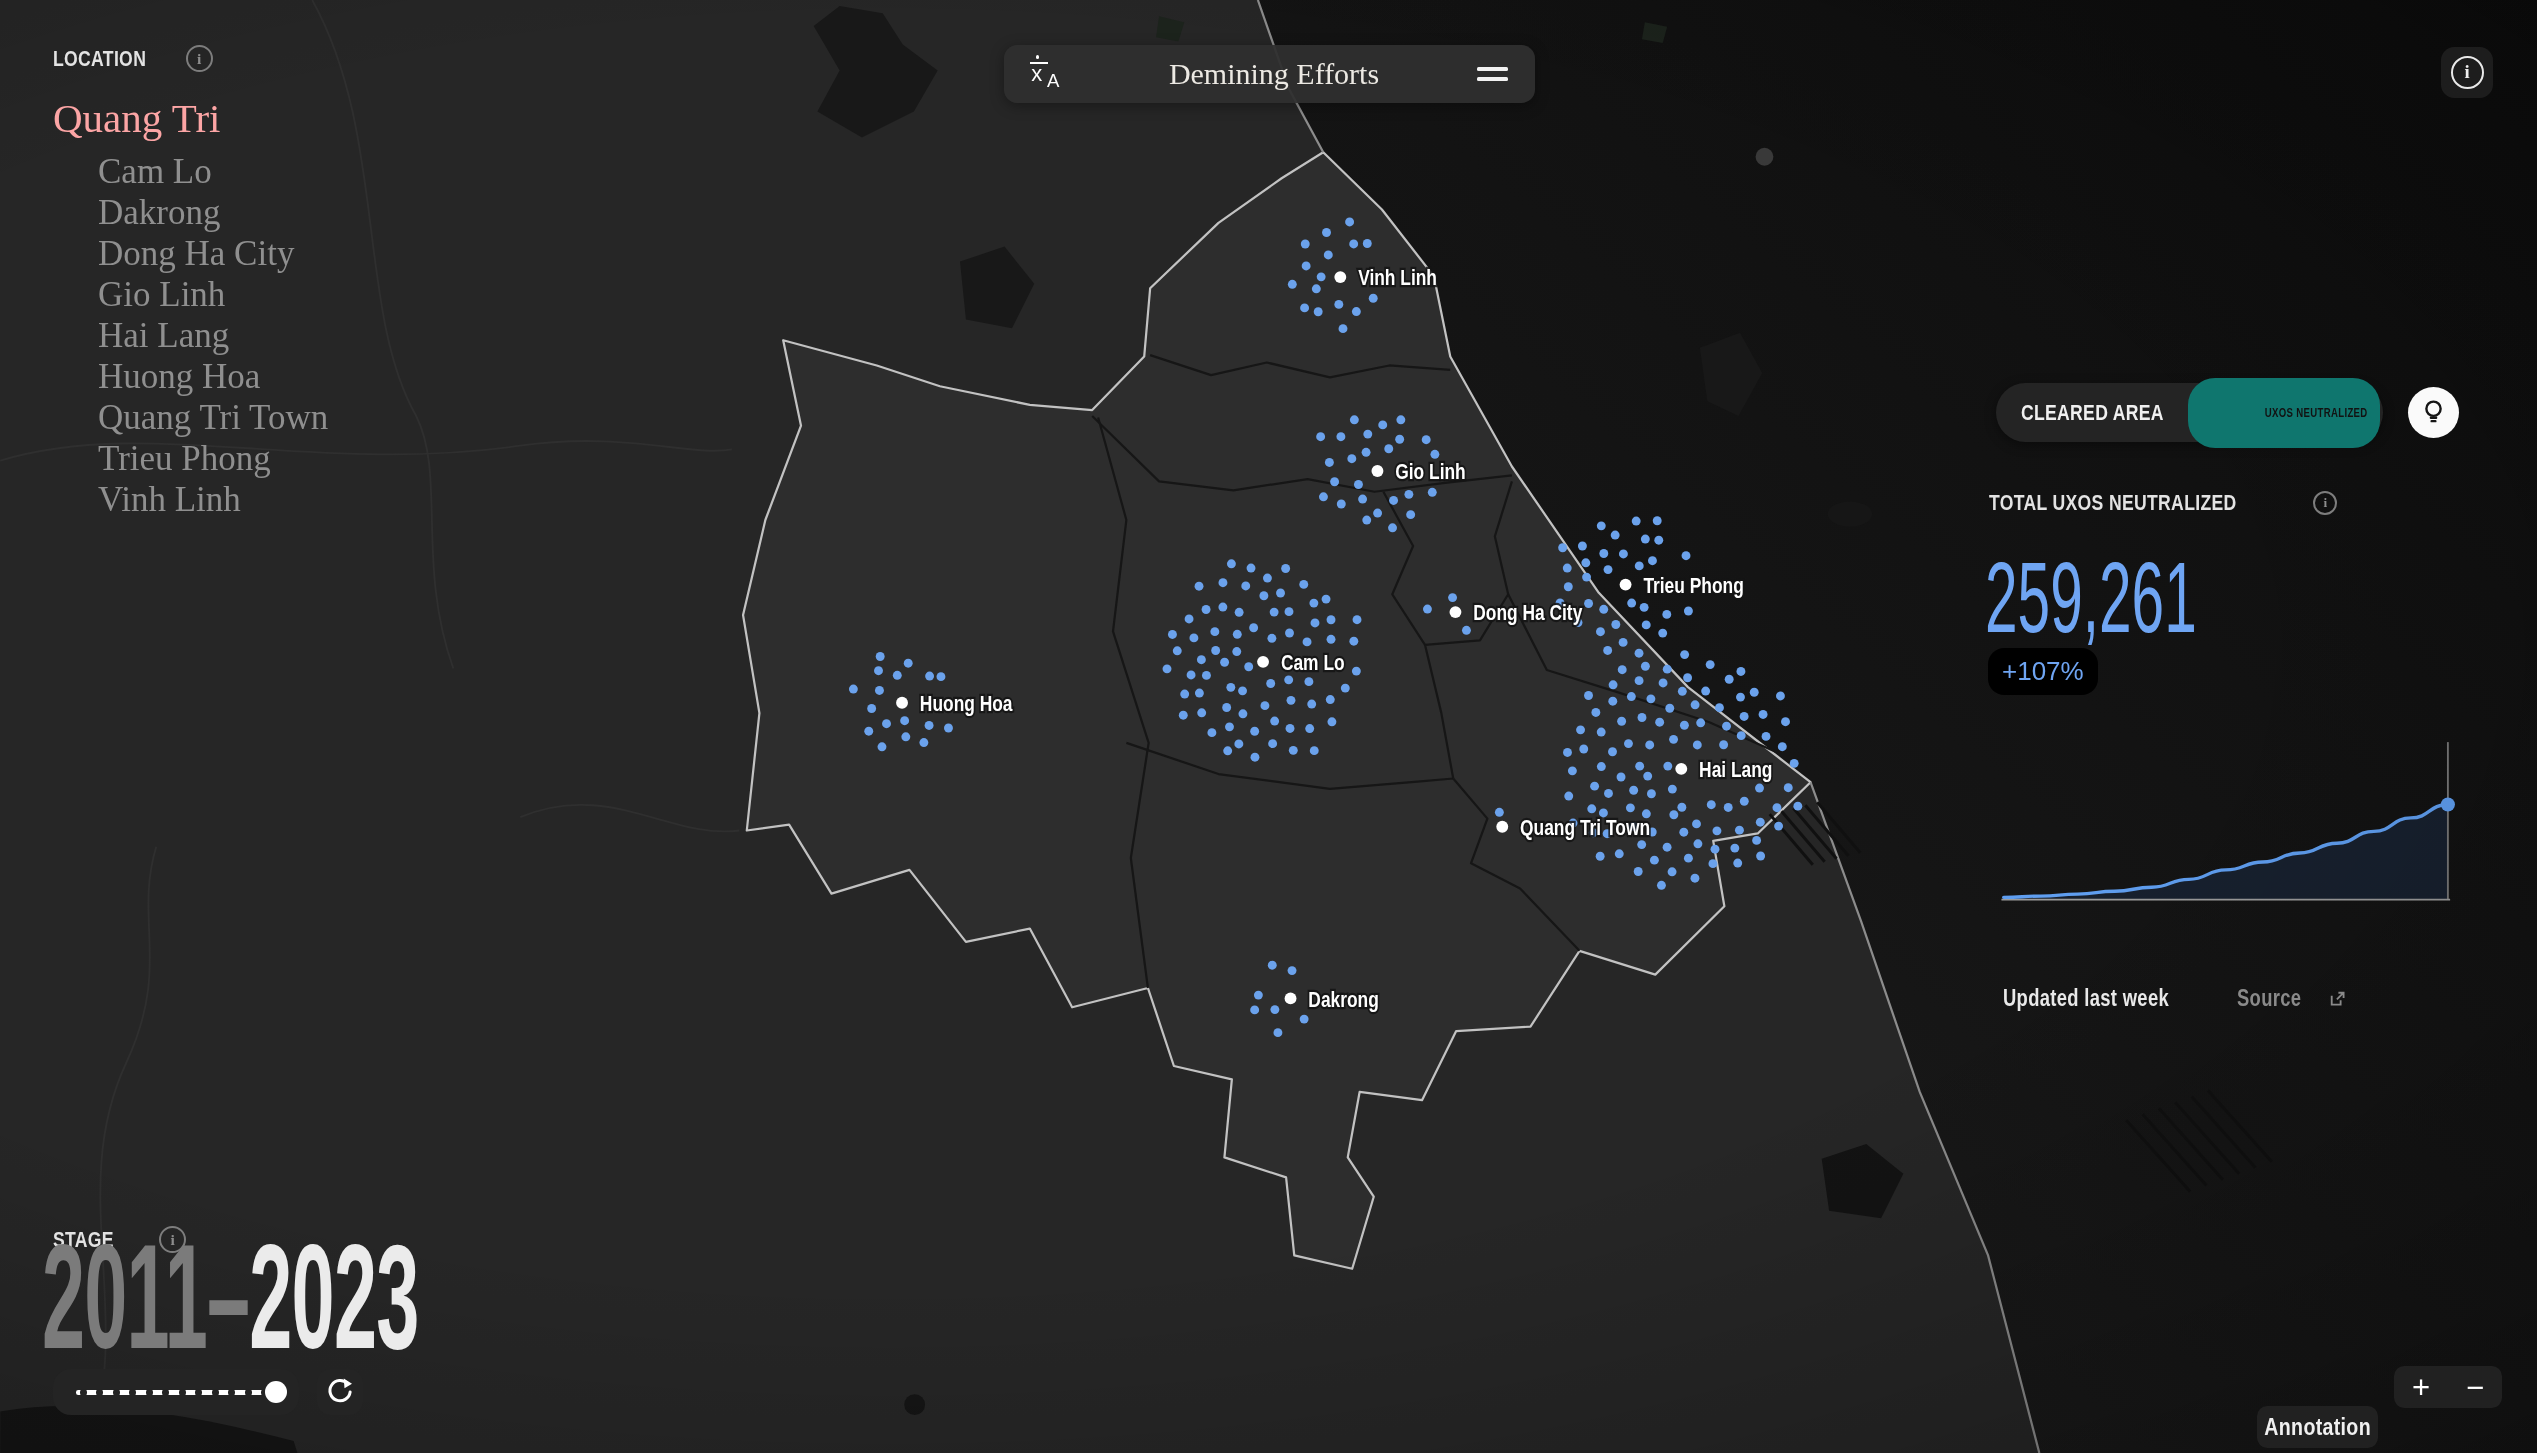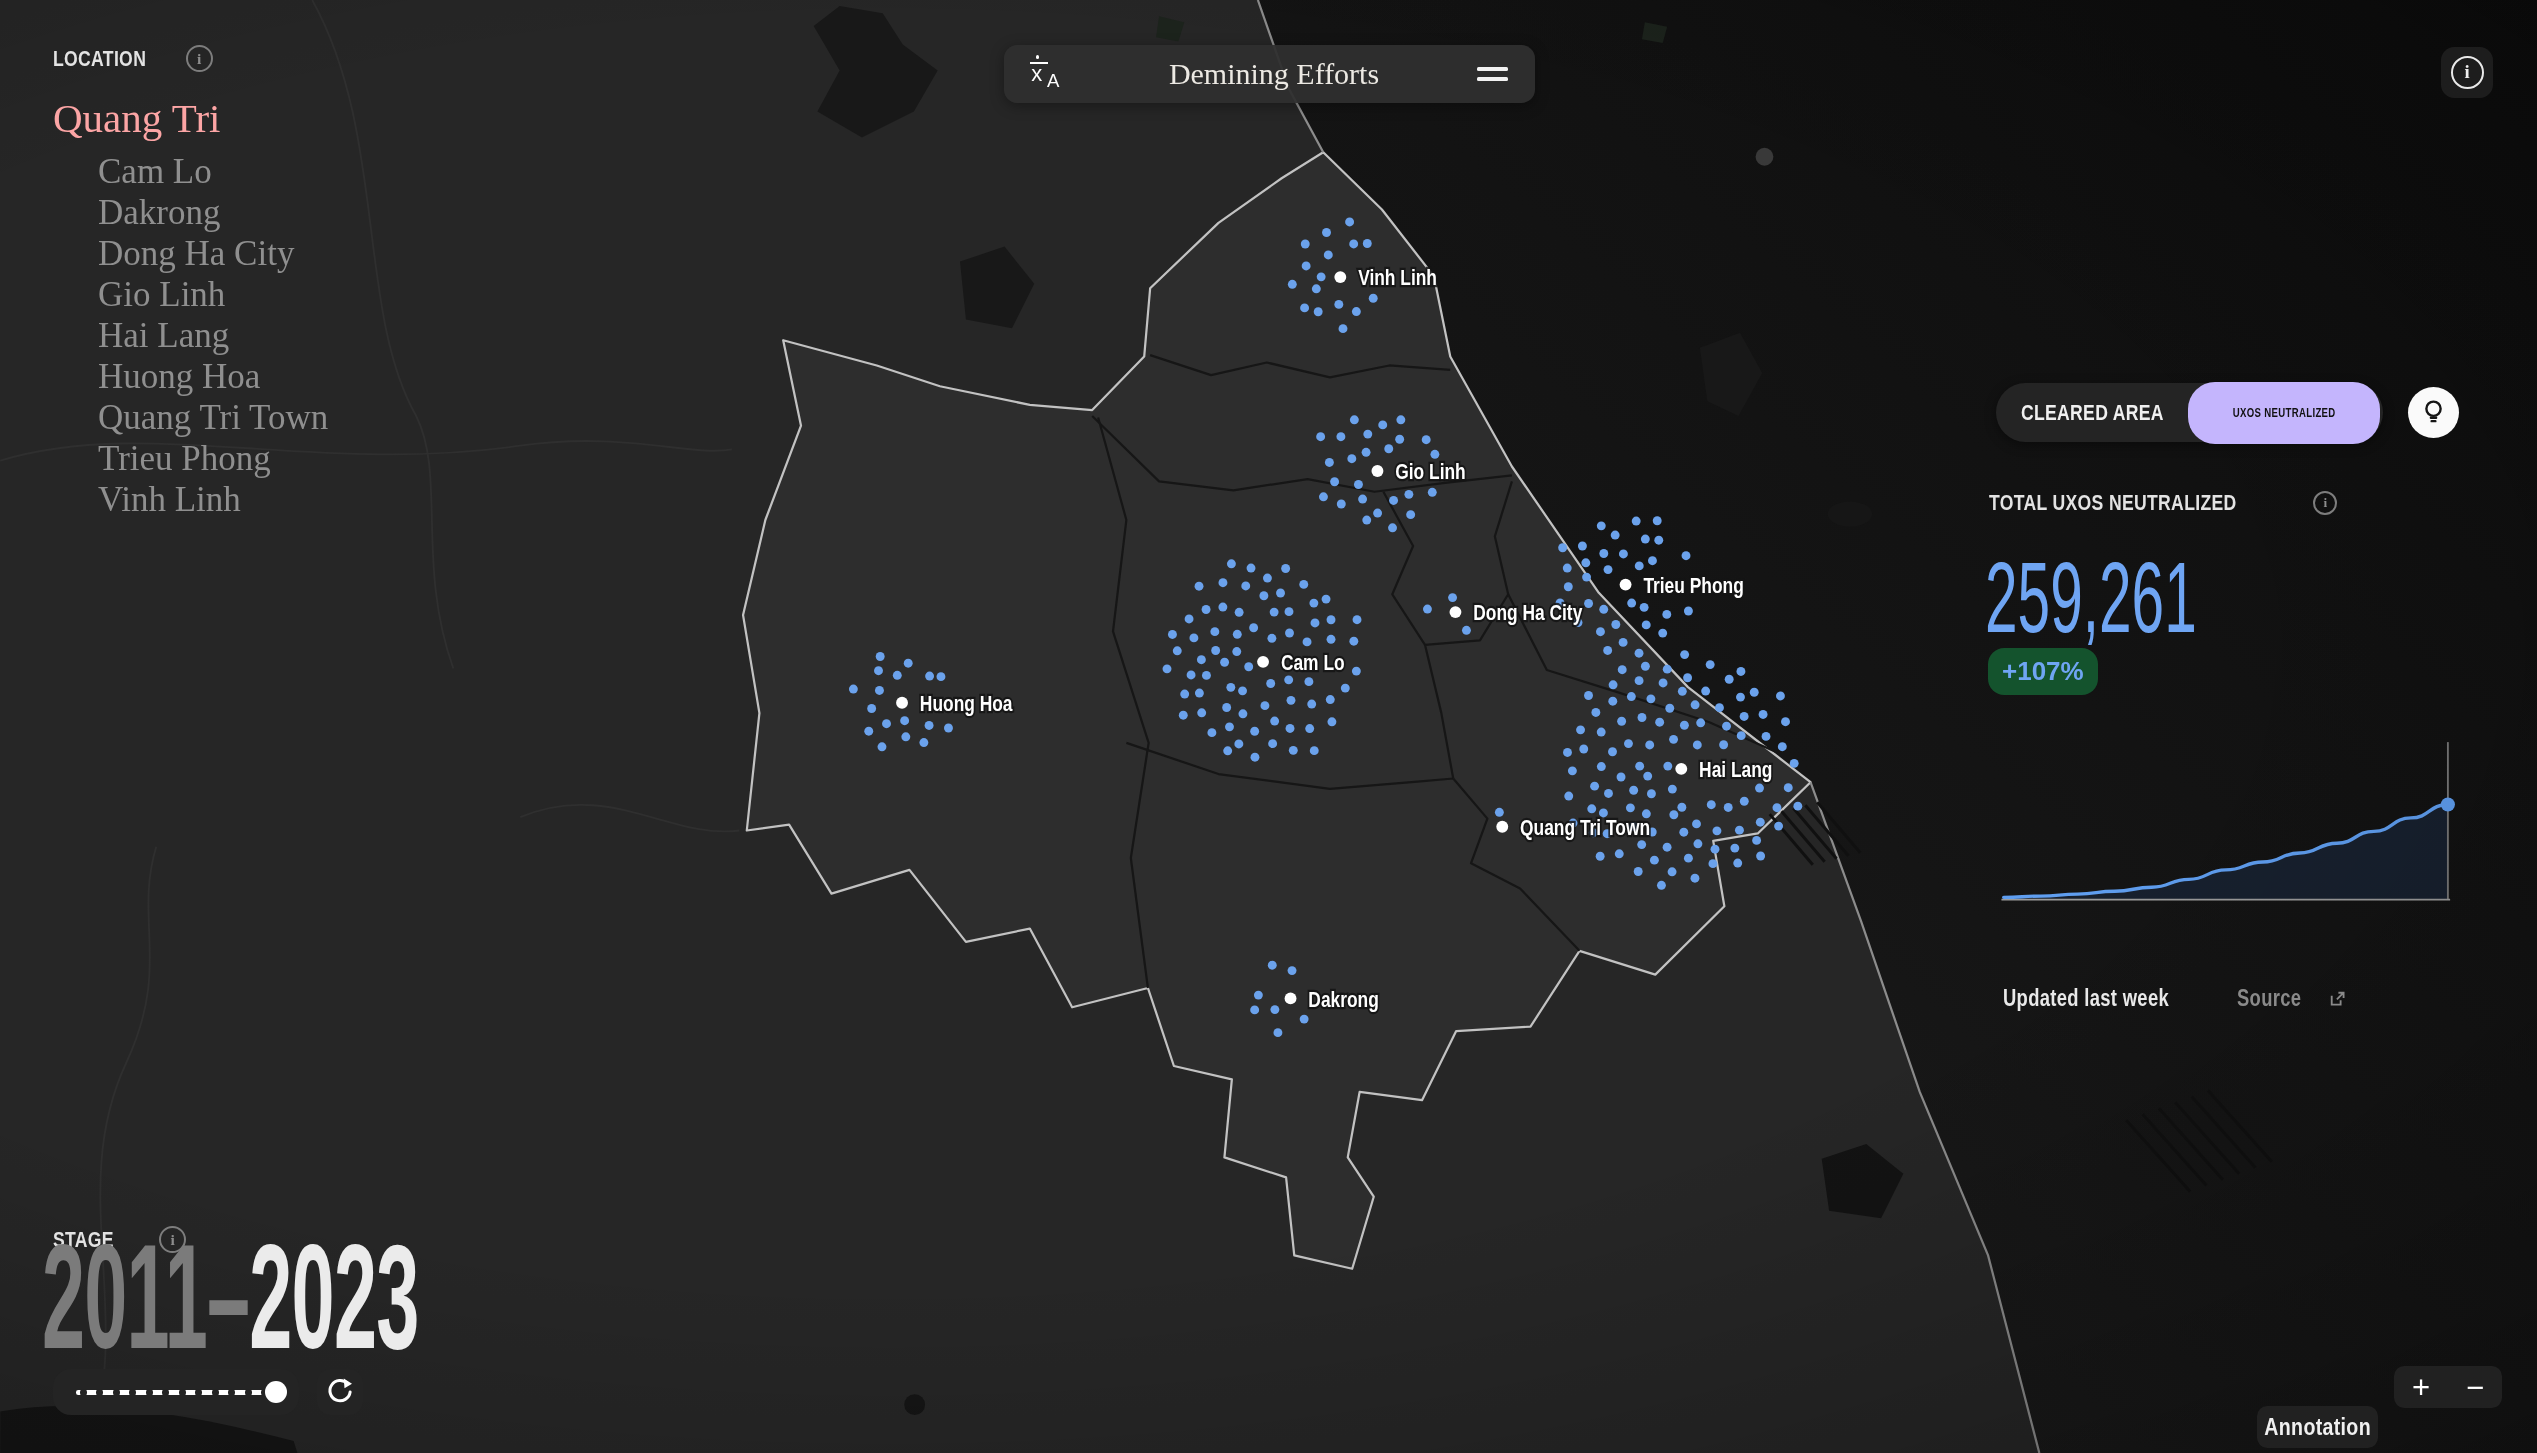--- a/index.html
+++ b/index.html
@@ -43,32 +43,32 @@
 
   
   .btn-info-top{left:2441px;top:47px;width:52px;height:51px;border-radius:13.4px;background:rgba(40,40,40,.65);
                 display:flex;align-items:center;justify-content:center;cursor:pointer;}
   .btn-info-top .ico-info{width:33px;height:33px;border-color:#e9e9e9;color:#eee;font-size:18.6px;}
 
   
   .toggle{left:1996px;top:383px;width:387px;height:59px;border-radius:30px;background:#242424;
           display:flex;align-items:center;box-shadow:0 3px 12px rgba(0,0,0,.4);}
   .tg-opt{flex:1;text-align:center;font-size:22px;color:#f0f0f0;cursor:pointer;}
-  .tg-active{height:62px;margin:3px 3px 3px 0;flex:0 0 192px;background:#c4b5fd;border-radius:27px;
-             display:flex;align-items:center;justify-content:center;color:#121212;cursor:pointer;}
+  .tg-active{height:70px;margin:3px 3px 3px 0;flex:0 0 192px;background:#0f766e;border-radius:27px;
+             display:flex;align-items:center;justify-content:flex-end;color:#121212;cursor:pointer;}
   .btn-bulb{left:2408px;top:387px;width:51px;height:51px;border-radius:50%;background:#fafafa;
             display:flex;align-items:center;justify-content:center;cursor:pointer;}
 
   
   .stats-label{left:1989px;top:490px;display:flex;align-items:center;gap:15px;}
   .stats-label .ico-info{width:24px;height:24px;font-size:13.4px;}
   .stat-number{left:1985px;top:547px;font-size:101px;font-weight:400;color:#6FA5F3;line-height:1;
                transform:scaleX(0.58);transform-origin:0 0;white-space:nowrap;}
-  .stat-badge{left:1988px;top:648px;background:#14532d;color:#6FA5F3;border-radius:16.3px;
-              padding:8.2px 14px;font-size:26px;font-weight:700;}
+  .stat-badge{left:1988px;top:648px;background:#000000;color:#6FA5F3;border-radius:16.3px;
+              padding:8.2px 14px;font-size:26px;font-weight:400;}
   .updated-row{left:2003px;top:985px;display:flex;align-items:center;gap:27px;}
   .updated{font-size:23px;color:#e9e9e9;}
   .source{font-size:23px;color:#8a8a8a;cursor:pointer;display:flex;align-items:center;gap:10.4px;}
 
   
   .stage-label{left:53px;top:1226px;display:flex;align-items:center;gap:30px;}
   .years{left:42px;top:1222px;font-size:149px;font-weight:700;line-height:1;white-space:nowrap;
          transform:scaleX(0.52);transform-origin:0 0;letter-spacing:-1.5px;}
   .yr-past{color:#7b7b7b;} .yr-now{color:#ebebeb;}
 

